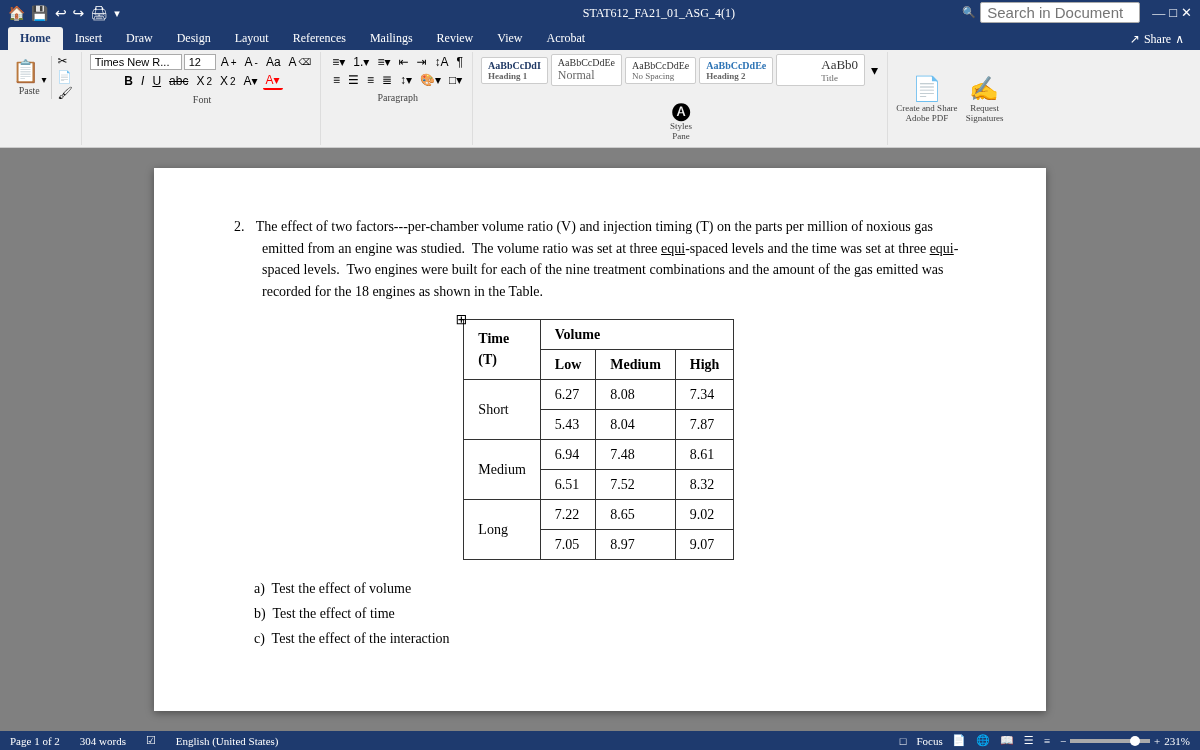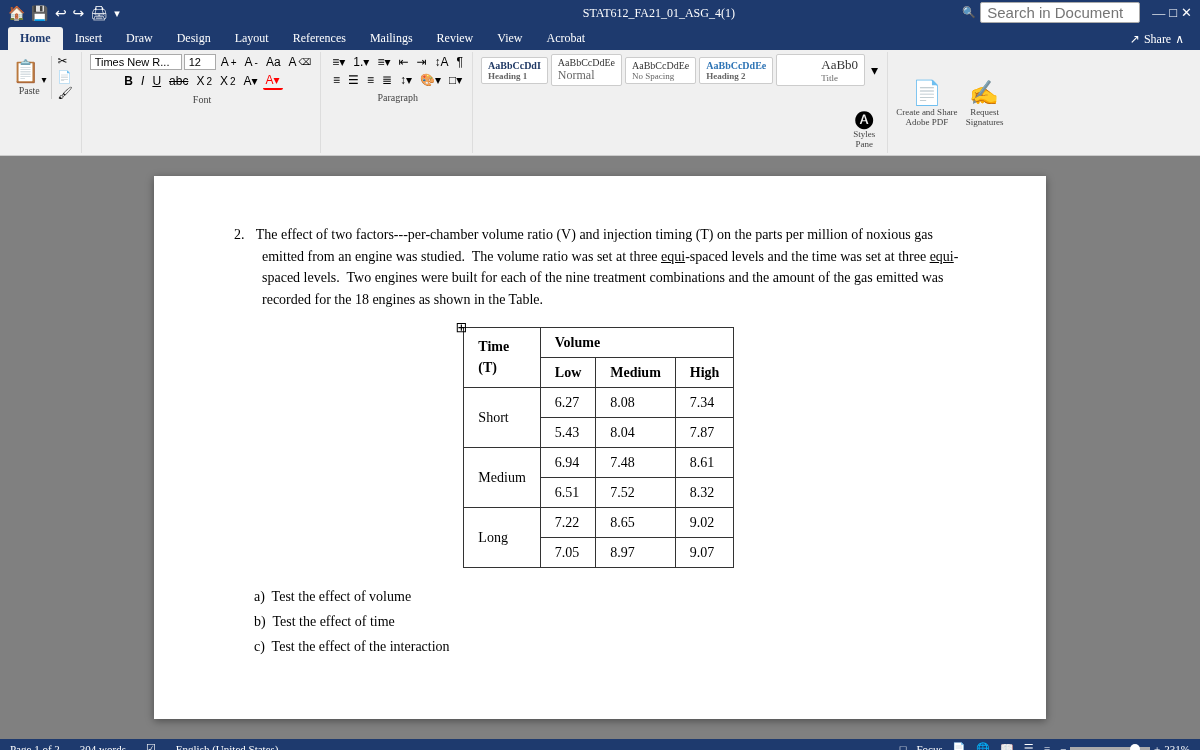--- a/index.html
+++ b/index.html
@@ -355,21 +355,21 @@
       <button class="ribbon-btn">☰</button>
       <button class="ribbon-btn">≡</button>
       <button class="ribbon-btn">≣</button>
       <button class="ribbon-btn">↕▾</button>
       <button class="ribbon-btn">🎨▾</button>
       <button class="ribbon-btn">□▾</button>
     </div>
     <span class="ribbon-label">Paragraph</span>
   </div>
 
-  <div class="ribbon-section" style="flex-direction:column; align-items:flex-end; gap:20px;">
+  <div class="ribbon-section" style="flex-direction:column; align-items:center; gap:12px;">
     <div style="display:flex; flex-wrap:wrap; gap:3px; max-width:420px; align-items:center;">
       <div class="style-btn heading1">
         <div style="font-size:10px; font-weight:bold; color:#1f3864;">AaBbCcDdI</div>
         <div style="font-size:9px; color:#666;">Heading 1</div>
       </div>
       <div class="style-btn normal">
         <div style="font-size:10px;">AaBbCcDdEe</div>
         <div style="font-size:12px; color:#666;">Normal</div>
       </div>
       <div class="style-btn nospacing">

